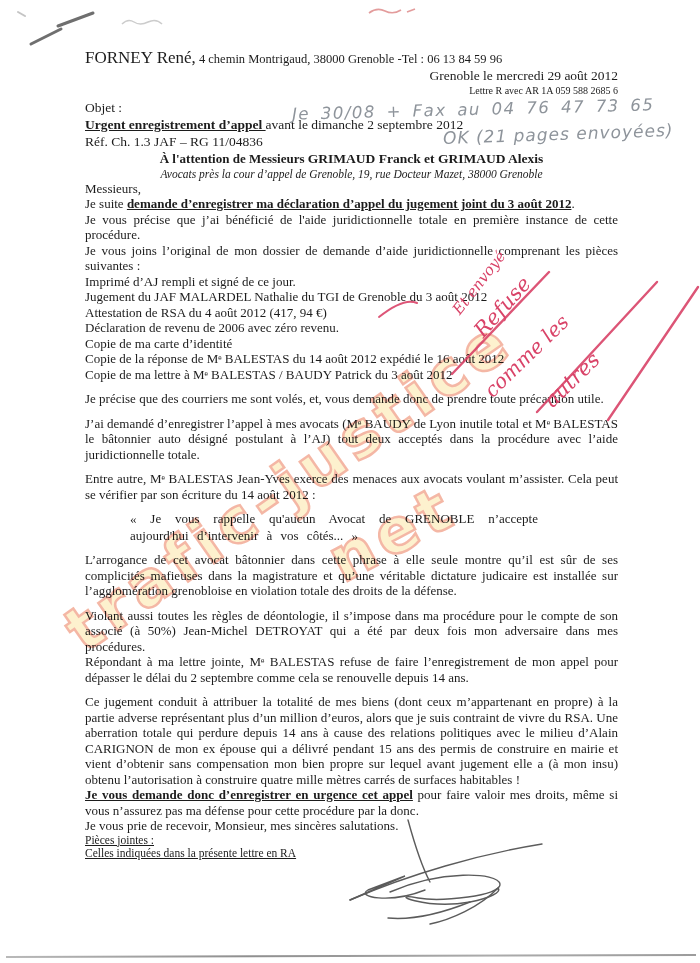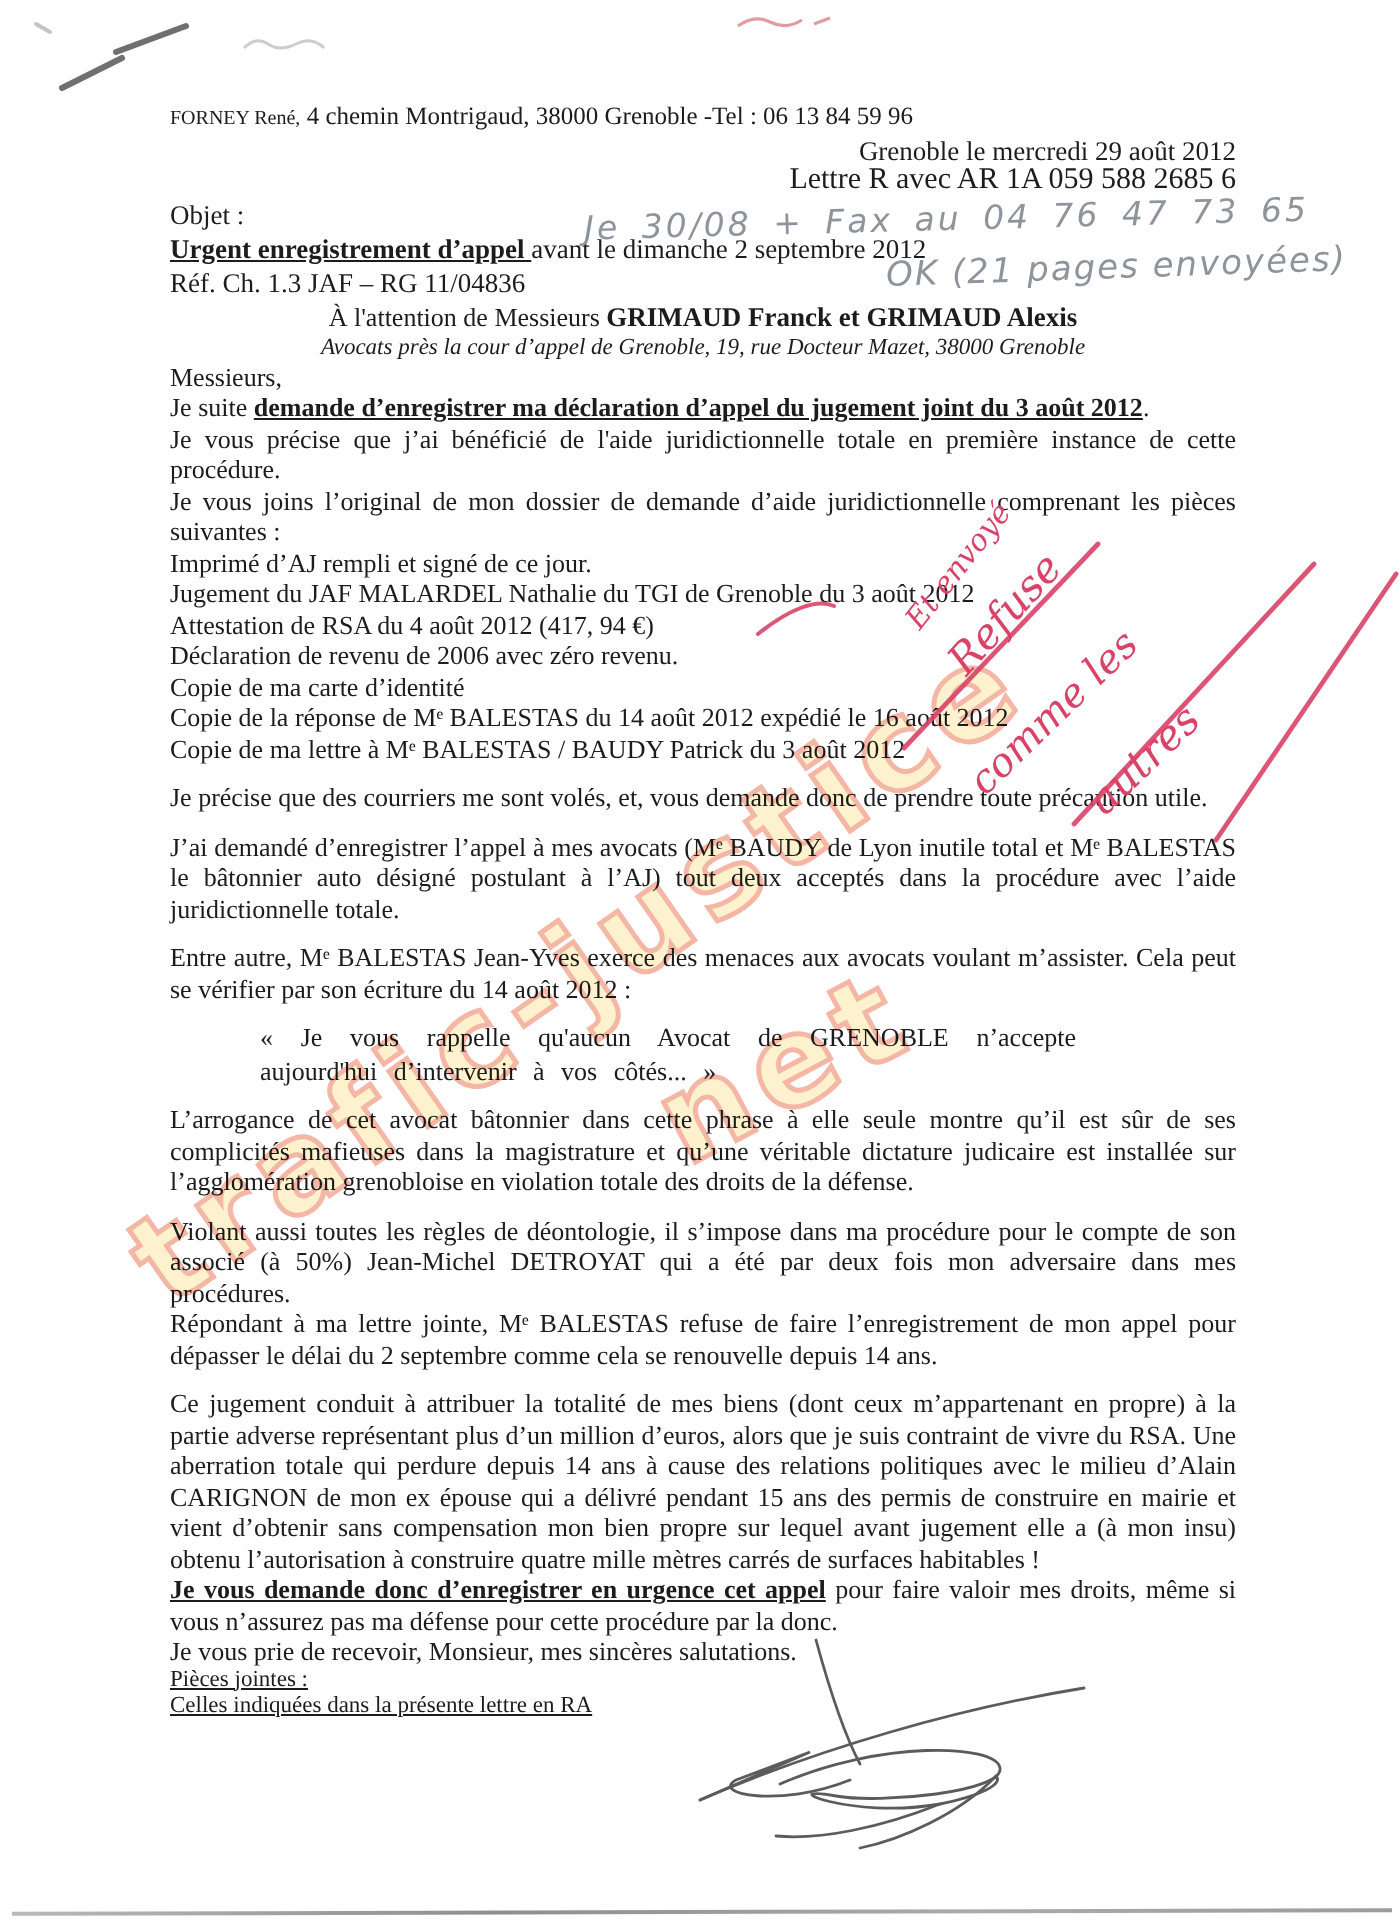--- a/index.html
+++ b/index.html
@@ -6,27 +6,27 @@
   .page{
     position:relative;width:700px;height:963px;background:#ffffff;
     overflow:hidden;font-family:"Liberation Serif","DejaVu Serif",serif;
     color:#1c1c1c;
   }
   
   .content{position:absolute;left:85px;top:50px;width:533px;z-index:1;
     font-size:13px;line-height:15.5px;}
   .content p{margin:0;}
   .sender{margin-bottom:7px;}
-  .sender-name{font-size:10px;}
+  .sender-name{font-size:17px;}
   .sender-rest{font-size:12.5px;}
   .date-line{text-align:right;margin-right:-40px;font-size:13.5px;}
-  .reg-line{text-align:right;margin-right:-40px;font-size:15px;margin-bottom:4px;}
+  .reg-line{text-align:right;margin-right:-40px;font-size:10px;margin-bottom:4px;}
   .meta-line{font-size:13.5px;line-height:17px;}
   .bu{font-weight:bold;text-decoration:underline;}
-  .attention{text-align:center;font-size:13px;line-height:17px;margin-top:3px;}
+  .attention{text-align:center;font-size:13px;line-height:17px;margin-top:3px;font-weight:bold;}
   .attention b{font-size:13.5px;}
   .attention-sub{text-align:center;font-size:11.5px;line-height:14px;margin-bottom:5px;font-style:italic;}
   .para{text-align:justify;}
   .gap{margin-top:9px !important;}
   .quote{text-align:justify;margin:8px 0 8px 45px !important;
     width:408px;word-spacing:5px;line-height:17px;}
   .small{font-size:11.5px;line-height:13.5px;text-decoration:underline;}
   
   .wm{position:absolute;z-index:2;font-family:"DejaVu Sans",sans-serif;font-weight:bold;
     color:#fdeec2;-webkit-text-stroke:2.5px #f2a58f;letter-spacing:6px;

